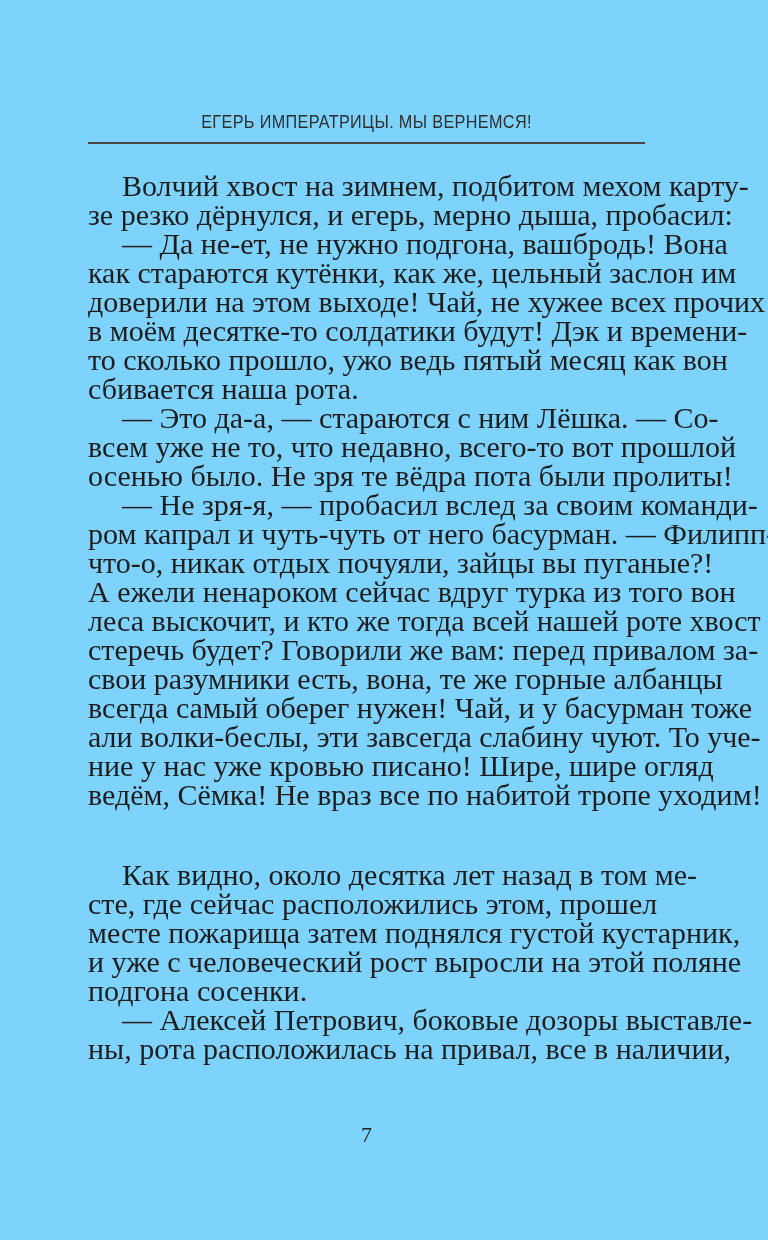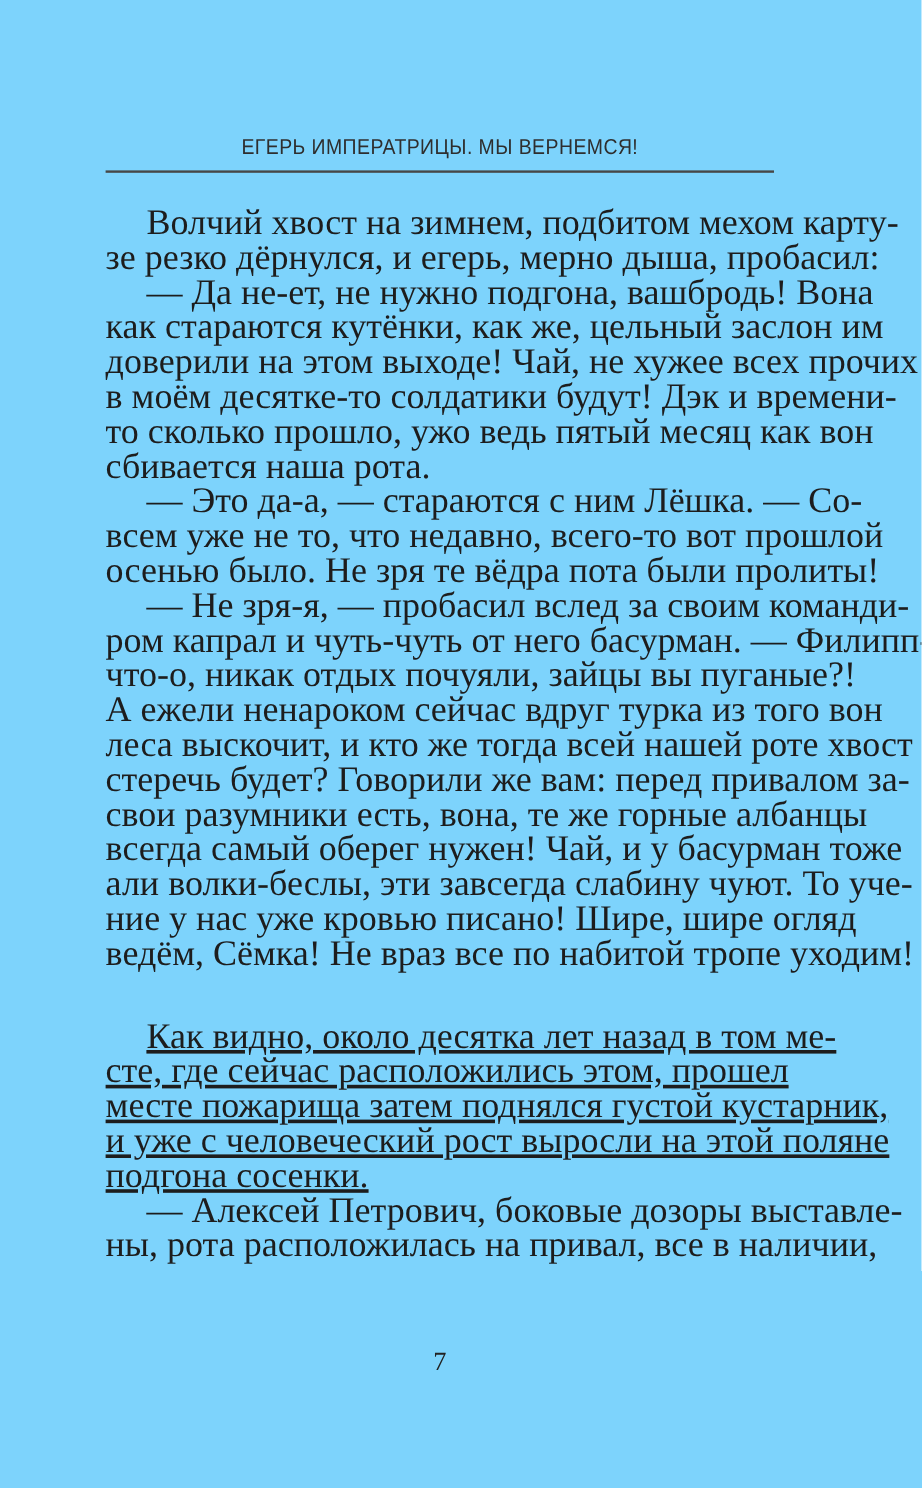--- a/index.html
+++ b/index.html
@@ -38,21 +38,21 @@
     height: 2px;
     background: #474747;
   }
   .body-text {
     position: absolute;
     top: 171px;
     left: 88px;
     width: 557px;
   }
   .para { margin: 0; padding: 0; }
-  .para.sbreak { margin-top: 40px; text-decoration: underline; }
+  .para.sbreak { margin-top: 51px; }
   .line {
     font-size: 30px;
     line-height: 29px;
     white-space: nowrap;
     text-align: justify;
     text-align-last: justify;
     color: #1d1d1d;
   }
   .line.f { text-indent: 34px; }
   .line.e { text-align-last: auto; }

